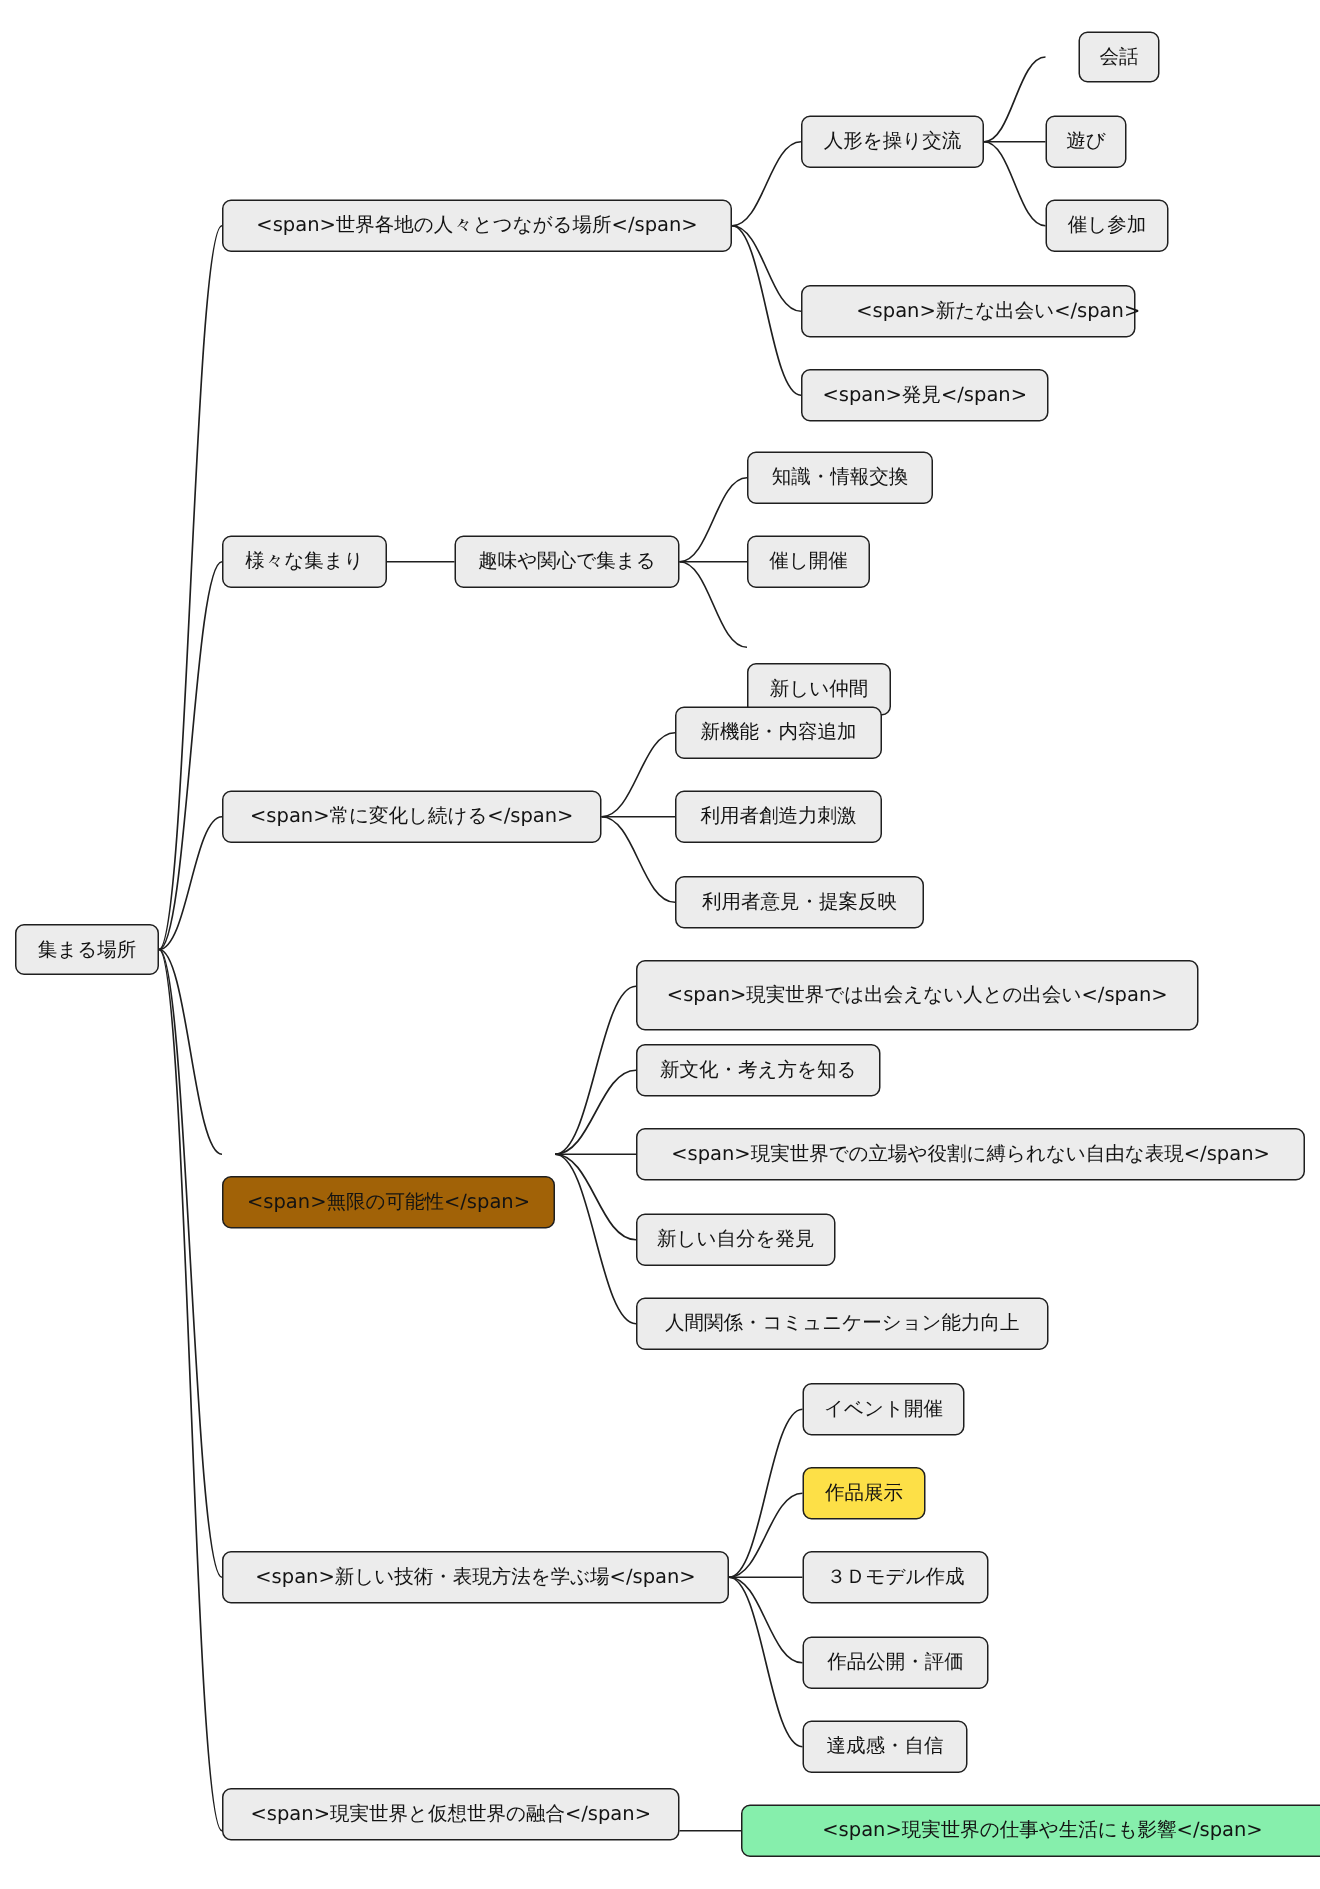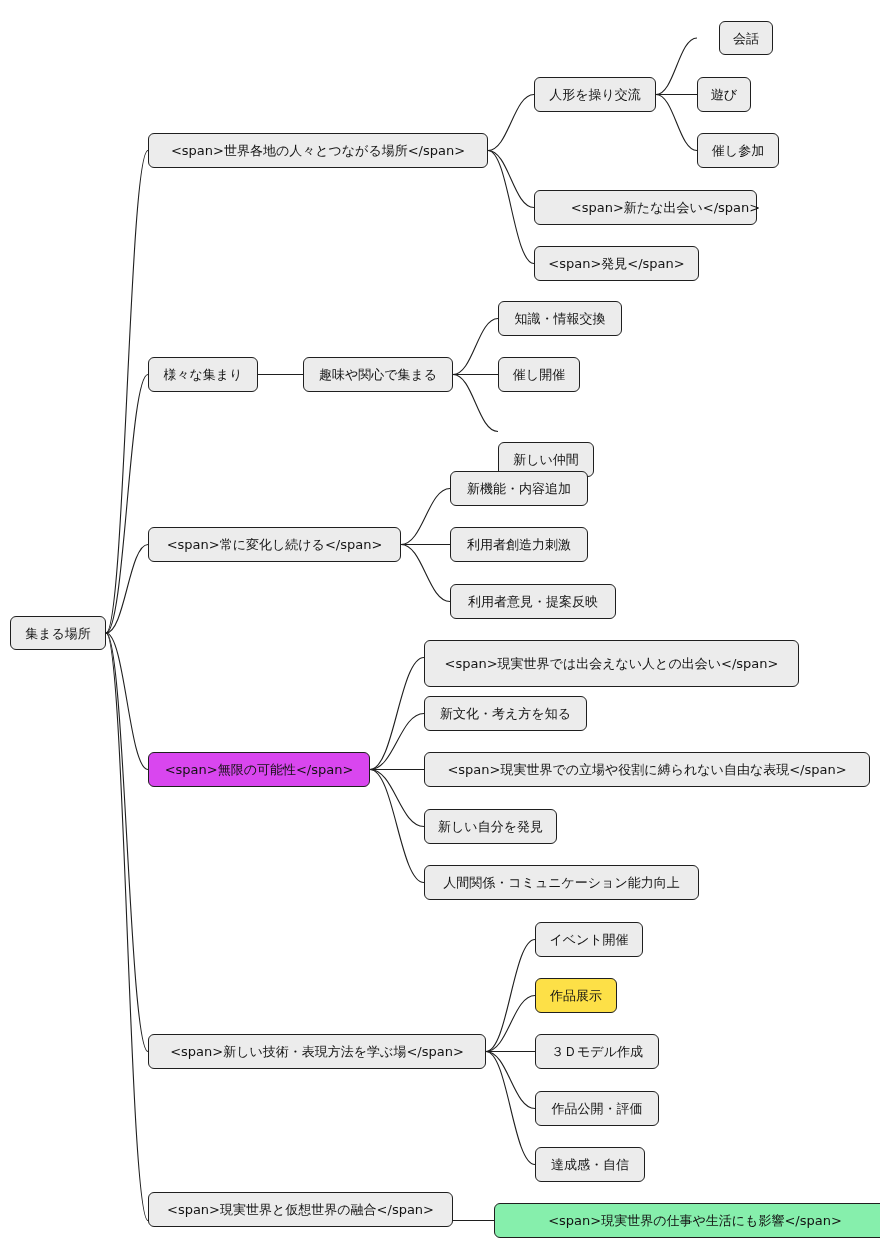--- a/index.html
+++ b/index.html
@@ -127,21 +127,21 @@
       </div>
       <div class="node" style="left: 450px; top: 471px; width: 138px; height: 35px; font-size: 13px; background: rgb(236, 236, 236); border-color: rgb(31, 31, 31); color: rgb(19, 19, 19);">
         <span class="label">新機能・内容追加</span>
       </div>
       <div class="node" style="left: 450px; top: 527px; width: 138px; height: 35px; font-size: 13px; background: rgb(236, 236, 236); border-color: rgb(31, 31, 31); color: rgb(19, 19, 19);">
         <span class="label">利用者創造力刺激</span>
       </div>
       <div class="node" style="left: 450px; top: 584px; width: 166px; height: 35px; font-size: 13px; background: rgb(236, 236, 236); border-color: rgb(31, 31, 31); color: rgb(19, 19, 19);">
         <span class="label">利用者意見・提案反映</span>
       </div>
-      <div class="node" style="left: 148px; top: 752px; width: 222px; height: 35px; font-size: 13px; background: #d946ef; border-color: rgb(31, 31, 31); color: rgb(19, 19, 19); justify-content: center;">
+      <div class="node" style="left: 148px; top: 784px; width: 222px; height: 35px; font-size: 13px; background: #a16207; border-color: rgb(31, 31, 31); color: rgb(19, 19, 19); justify-content: center;">
         <span class="label">&lt;span&gt;無限の可能性&lt;/span&gt;</span>
       </div>
       <div class="node" style="left: 424px; top: 640px; width: 375px; height: 47px; font-size: 13px; background: rgb(236, 236, 236); border-color: rgb(31, 31, 31); color: rgb(19, 19, 19);">
         <span class="label">&lt;span&gt;現実世界では出会えない人との出会い&lt;/span&gt;</span>
       </div>
       <div class="node" style="left: 424px; top: 696px; width: 163px; height: 35px; font-size: 13px; background: rgb(236, 236, 236); border-color: rgb(31, 31, 31); color: rgb(19, 19, 19);">
         <span class="label">新文化・考え方を知る</span>
       </div>
       <div class="node" style="left: 424px; top: 752px; width: 446px; height: 35px; font-size: 13px; background: rgb(236, 236, 236); border-color: rgb(31, 31, 31); color: rgb(19, 19, 19);">
         <span class="label">&lt;span&gt;現実世界での立場や役割に縛られない自由な表現&lt;/span&gt;</span>

